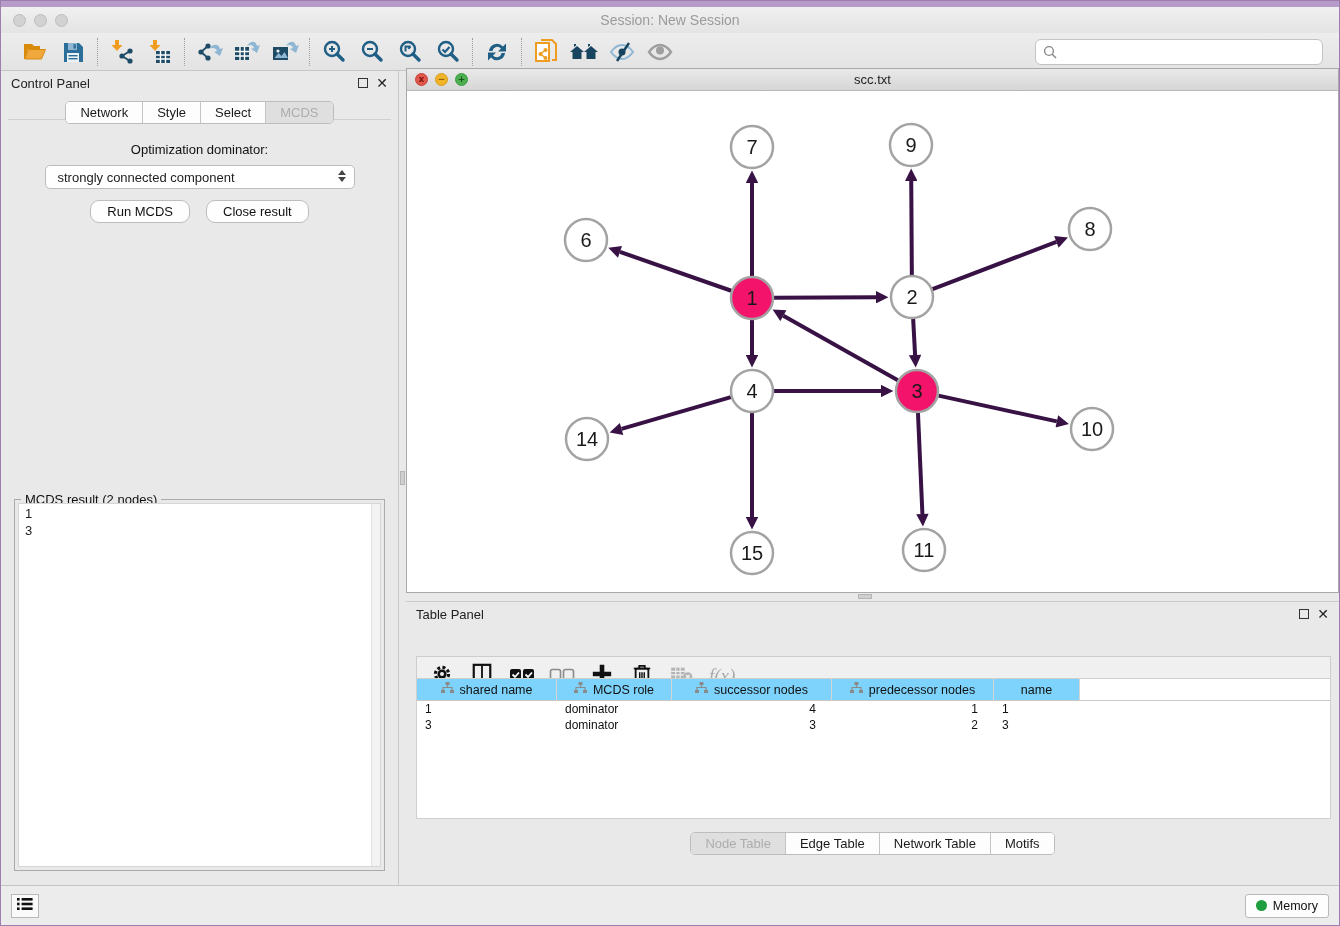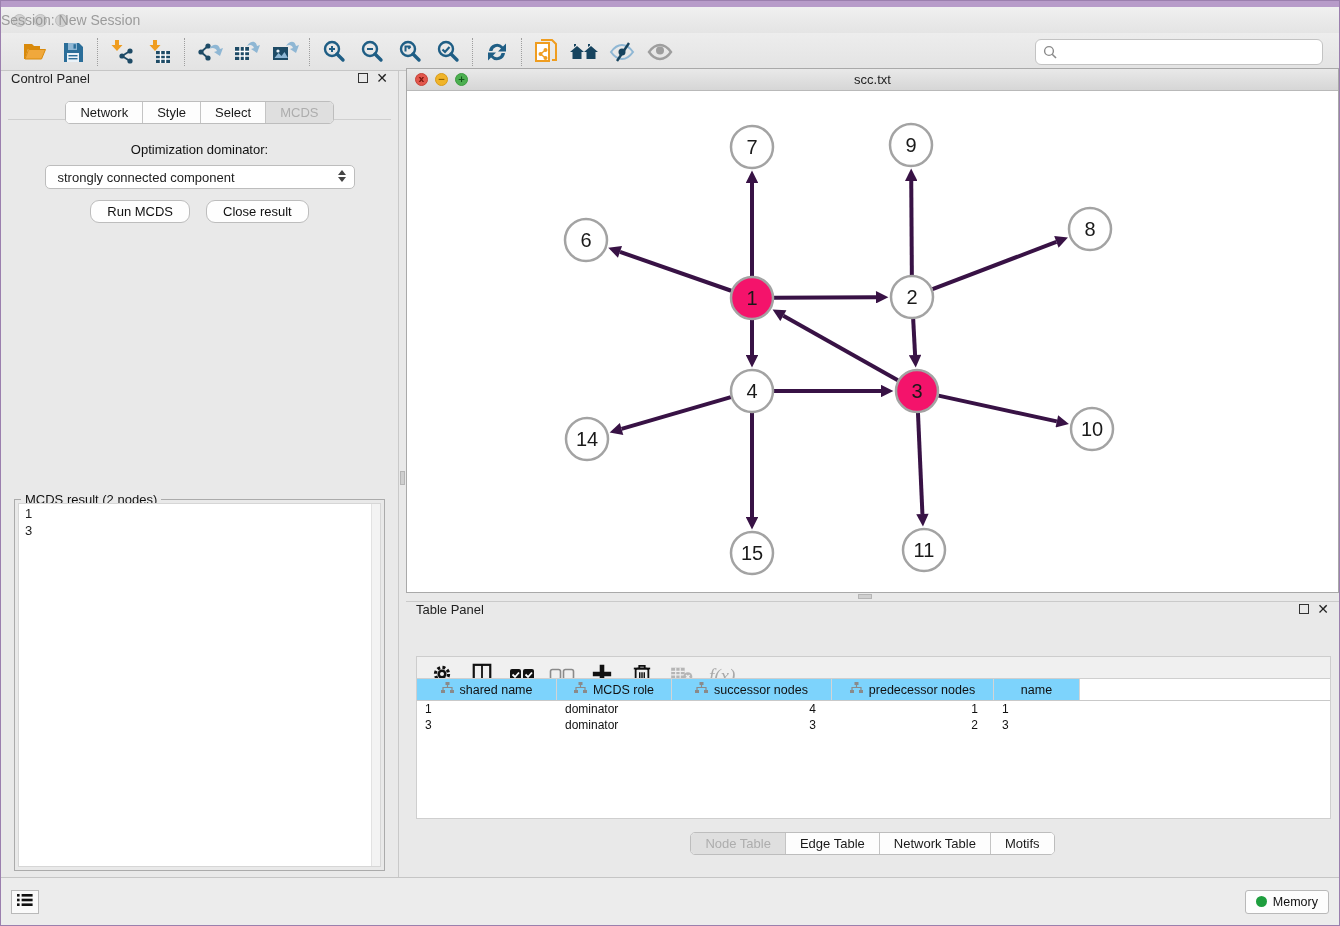--- a/index.html
+++ b/index.html
@@ -7,41 +7,41 @@
   body { font-family:"Liberation Sans", sans-serif; background:#ECECEC; color:#222; }
   .app { position:relative; width:1340px; height:926px; border:1px solid #9b7fae; background:#ECECEC; }
 
   
   .lavender-strip { position:absolute; top:0; left:0; right:0; height:6px; background:#B79BC9; }
   .titlebar { position:absolute; top:6px; left:0; right:0; height:26px;
     background:linear-gradient(#F0F0F0,#E4E4E4); display:flex; align-items:center; }
   .traffic { display:flex; gap:8px; margin-left:12px; }
   .tl-dot { width:13px; height:13px; border-radius:50%; background:#D2D2D2; border:1px solid #BDBDBD;
     display:flex; align-items:center; justify-content:center; font-size:9px; color:#555; line-height:1; }
-  .win-title { position:absolute; left:0; right:0; text-align:left; color:#9B9B9B; font-size:14px; pointer-events:none; }
+  .win-title { position:absolute; left:0; right:0; text-align:center; color:#9B9B9B; font-size:14px; pointer-events:none; }
 
   
   .toolbar { position:absolute; top:32px; left:0; right:0; height:38px;
     background:linear-gradient(#EDEDED,#E3E3E3); border-bottom:1px solid #C6C6C6;
     display:flex; align-items:center; padding:0 10px; }
   .tb-group { display:flex; align-items:center; gap:6px; padding:0 8px; }
   .tb-sep { width:1px; height:28px; border-left:1px dotted #9E9E9E; }
   .tbtn { width:32px; height:30px; display:flex; align-items:center; justify-content:center; border-radius:4px; }
   .tbtn svg { display:block; }
   .search-wrap { margin-left:auto; margin-right:6px; position:relative; }
   .search-input { width:288px; height:26px; border:1px solid #C3C3C3; border-radius:6px; background:#fff;
     padding:0 8px 0 28px; font-size:13px; outline:none; }
   .search-glass { position:absolute; left:8px; top:6px; width:14px; height:14px; pointer-events:none; }
 
   
   .main { position:absolute; top:70px; left:0; right:0; bottom:36px; }
 
   
   .control-panel { position:absolute; left:0; top:0; width:398px; bottom:0; background:#E9E9E9; border-right:1px solid #C9C9C9; }
-  .panel-header { height:24px; display:flex; align-items:flex-start; padding:0 10px; }
+  .panel-header { height:24px; display:flex; align-items:center; padding:0 10px; }
   .panel-title { font-size:13px; color:#222; }
   .panel-hbtns { margin-left:auto; display:flex; align-items:center; gap:8px; }
   .float-btn { width:10px; height:10px; border:1.5px solid #333; background:transparent; }
   .close-btn { font-size:14px; font-weight:bold; color:#222; line-height:1; }
   .close-btn::before { content:"✕"; font-family:"DejaVu Sans",sans-serif; }
 
   .tabs-row { display:flex; justify-content:center; margin-top:6px; position:relative; z-index:2; }
   .tab-group { display:flex; border:1px solid #BDBDBD; border-radius:5px; overflow:hidden; background:#fff; }
   .tab { padding:3px 14px; font-size:13px; background:#FDFDFD; color:#1A1A1A; border-right:1px solid #C4C4C4; }
   .tab:last-child { border-right:none; }
@@ -96,21 +96,21 @@
   .th { background:#7dd3fc; border-right:1px solid #D4D4D4; display:flex; align-items:center; justify-content:center;
     gap:6px; font-size:12.5px; color:#111; }
   .th svg { flex:none; }
   .tp-row { display:flex; height:16px; }
   .td { font-size:12px; color:#111; display:flex; align-items:center; padding:0 8px; }
   .td.right { justify-content:flex-end; padding-right:16px; }
 
   .tp-tabs { position:absolute; left:0; right:0; bottom:34px; display:flex; justify-content:center;margin-top:16px; }
 
   
-  .statusbar { position:absolute; left:0; right:0; bottom:0; height:48px; background:#ECECEC; border-top:1px solid #C5C5C5;
+  .statusbar { position:absolute; left:0; right:0; bottom:0; height:40px; background:#ECECEC; border-top:1px solid #C5C5C5;
     display:flex; align-items:center; padding:0 10px; }
   .list-btn { width:28px; height:24px; background:#FAFAFA; border:1px solid #B9B9B9; display:flex; align-items:center; justify-content:center; }
   .memory-btn { margin-left:auto; height:24px; background:#FDFDFD; border:1px solid #B9B9B9; border-radius:3px;
     display:flex; align-items:center; gap:6px; padding:0 10px; font-size:12.5px; color:#111; }
   .mem-dot { width:11px; height:11px; border-radius:50%; background:#1E9E3E; }
 </style>
 </head>
 <body>
 
 <div class="app">

